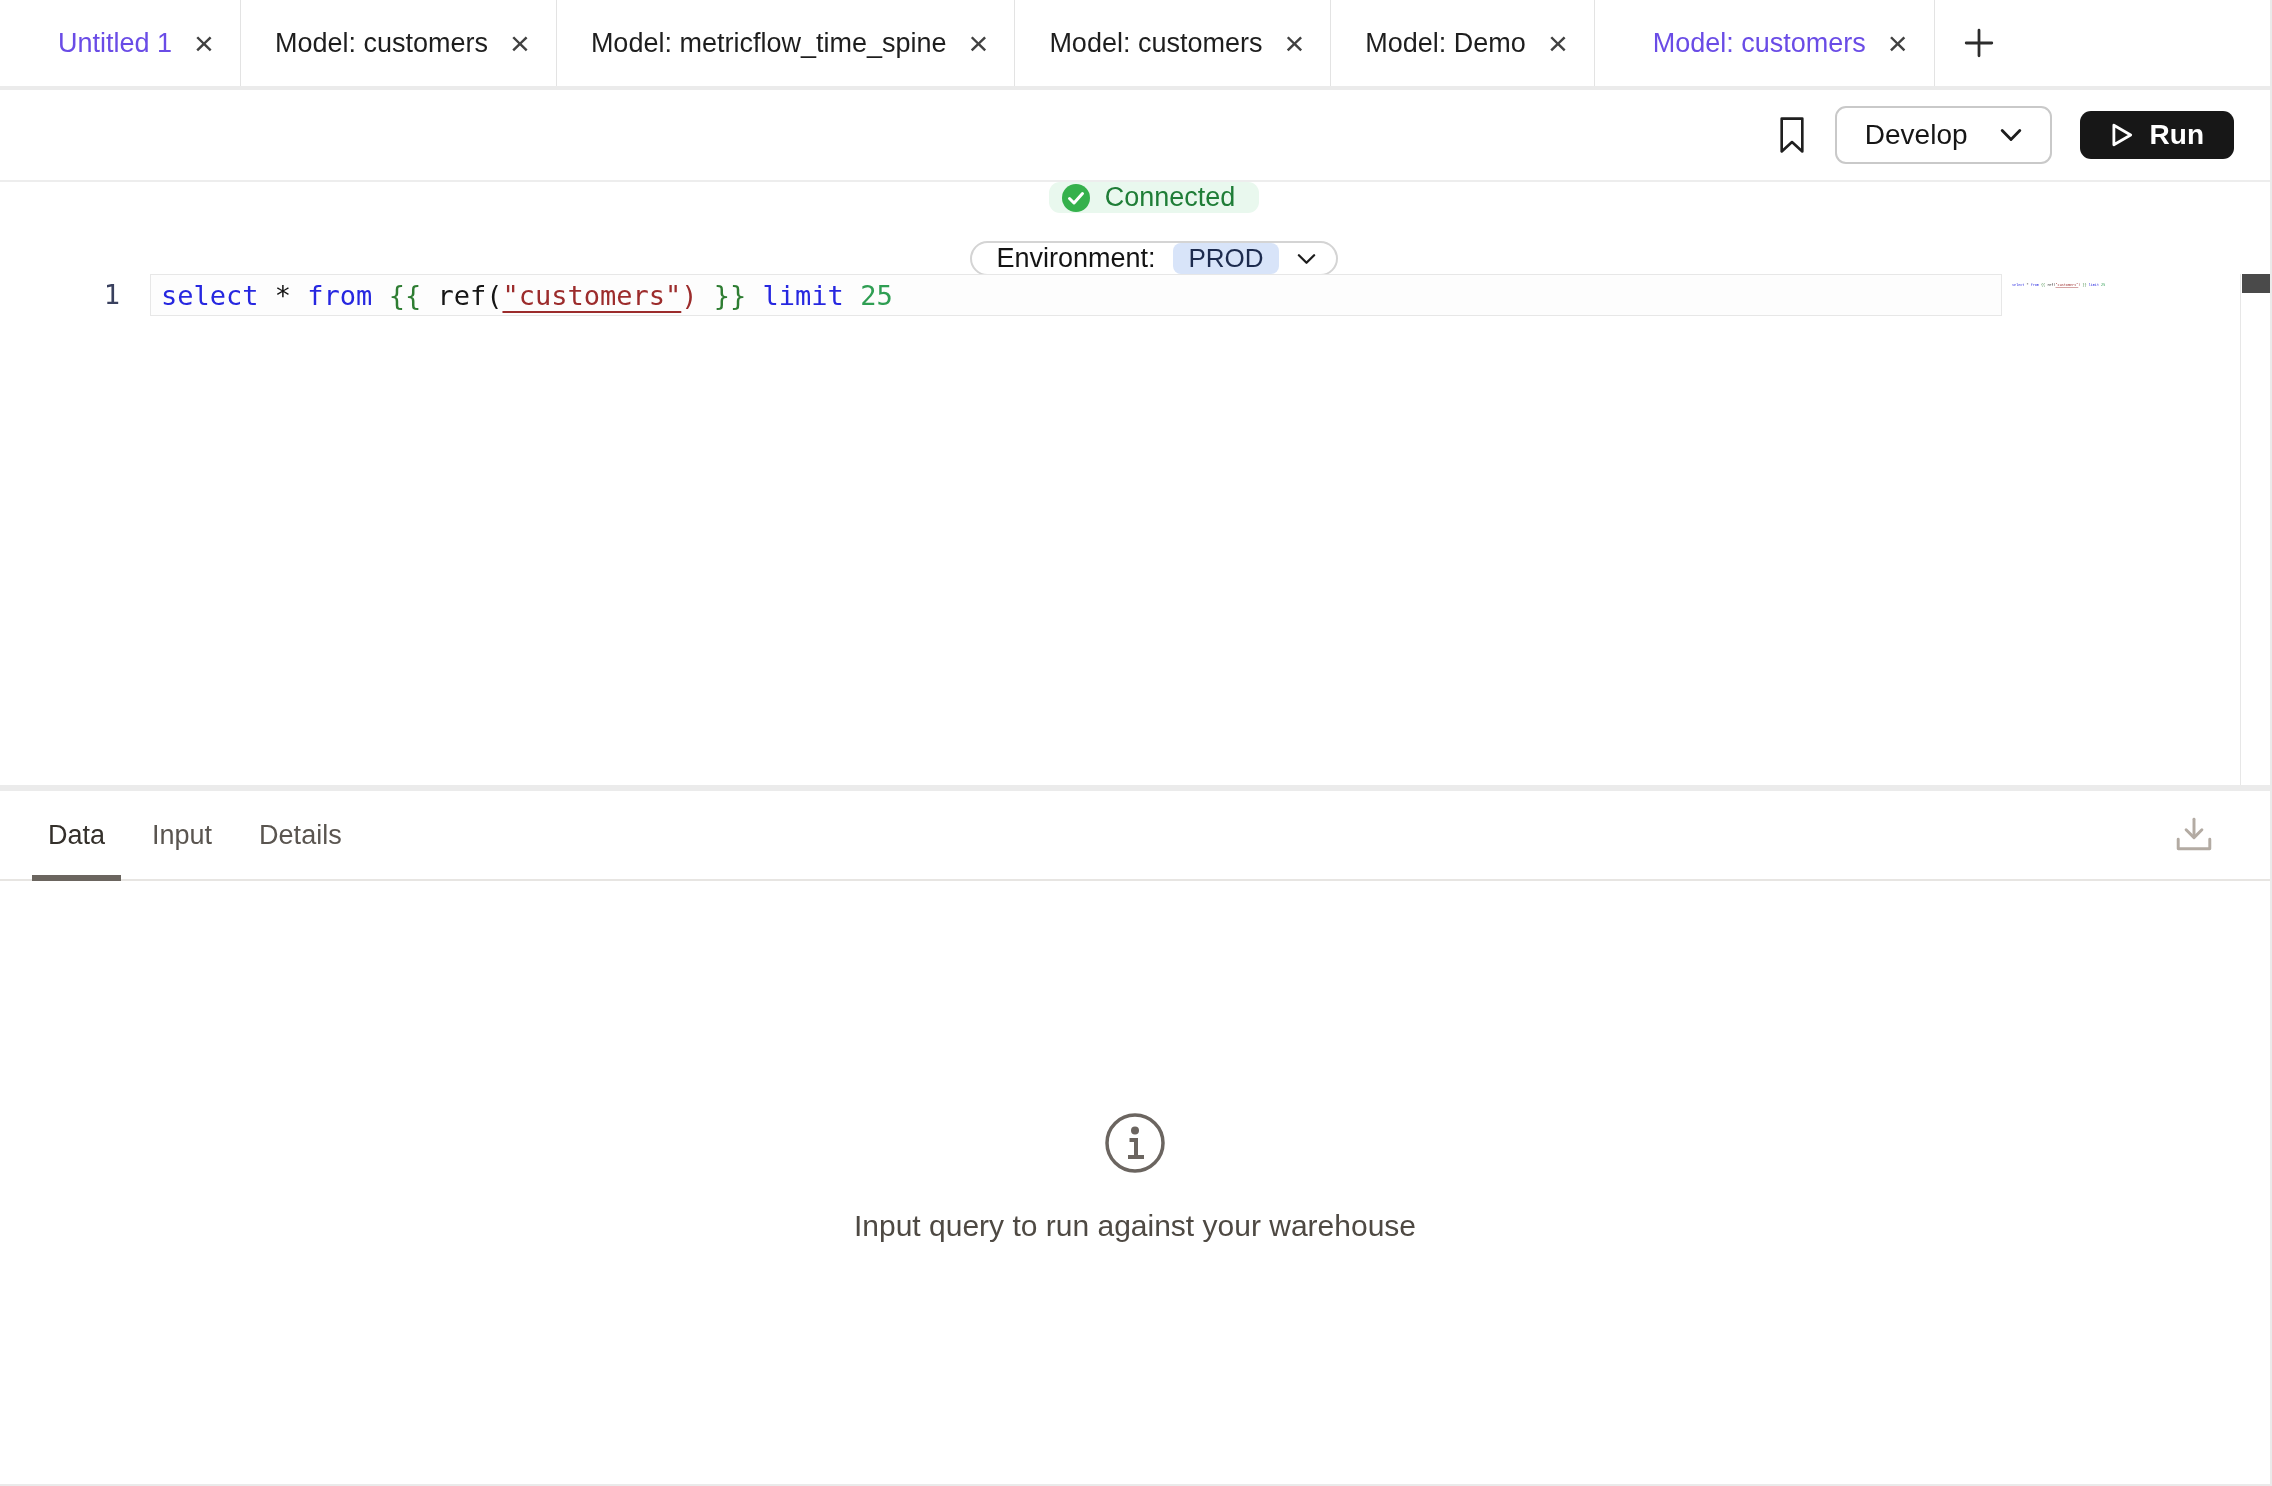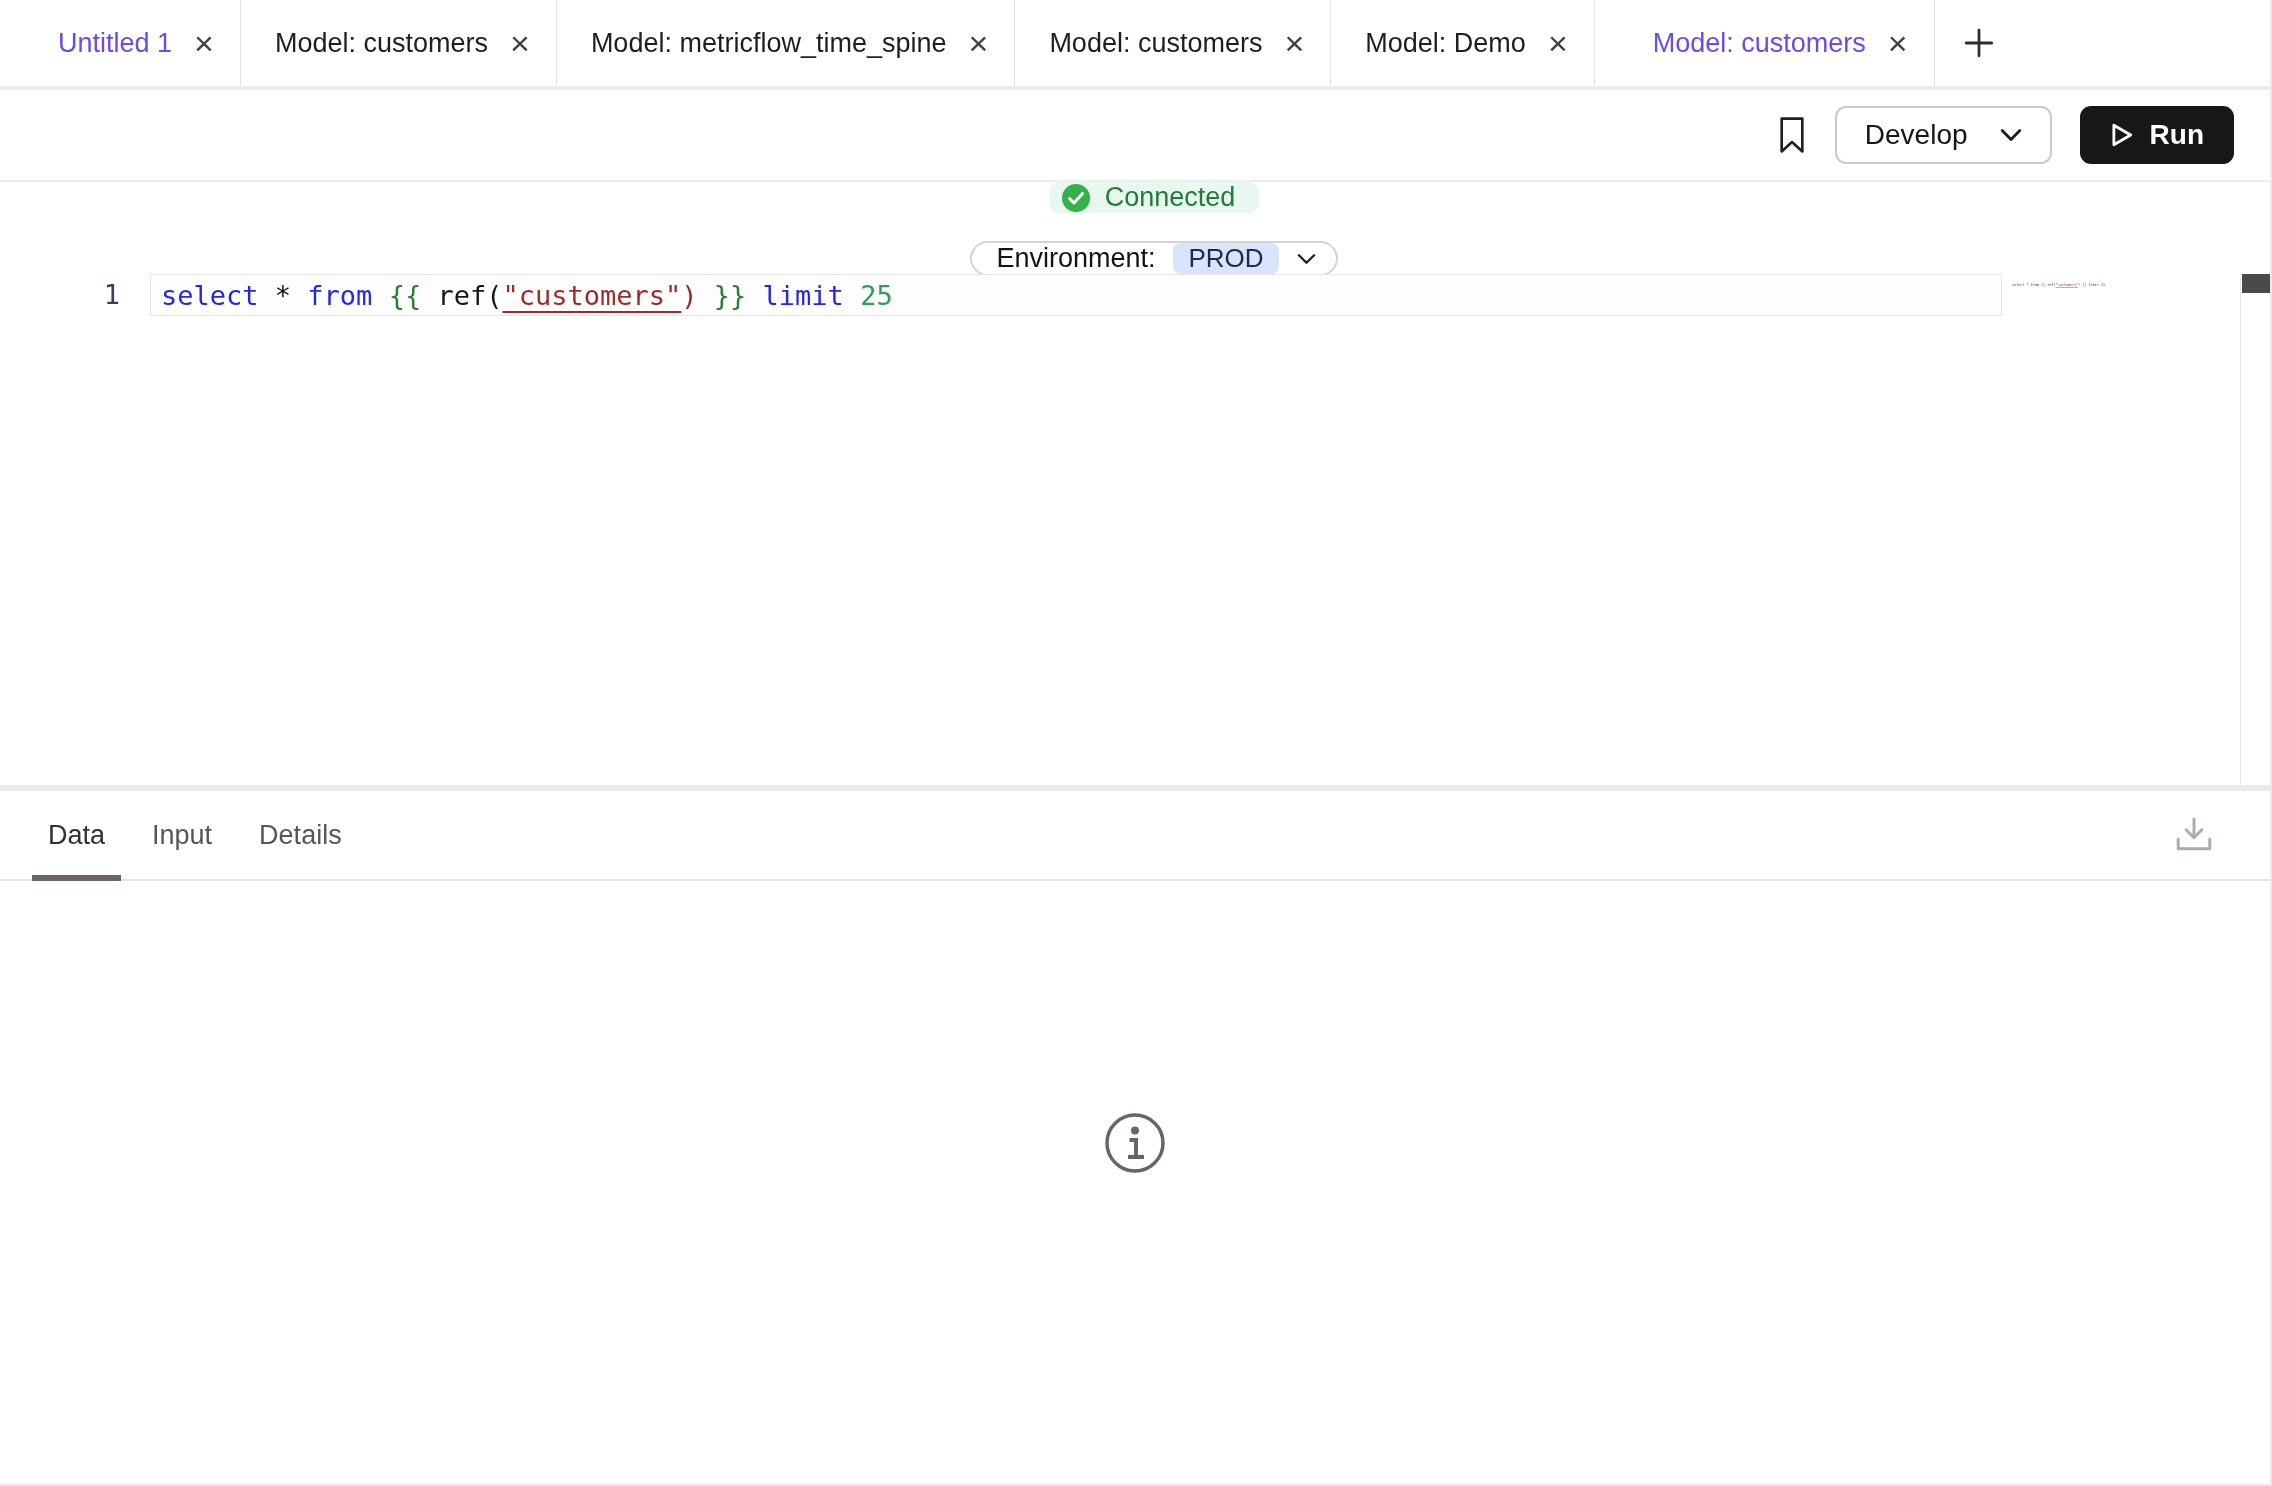--- a/index.html
+++ b/index.html
@@ -14,21 +14,21 @@
   .tab.accent .tab-label{color:var(--accent);margin-left:24px;}
   .tab-close{font-size:34px;font-weight:400;color:#414141;line-height:1;}
   .tab-plus{display:flex;align-items:center;justify-content:center;width:88px;}
 
   
   .header{height:90px;border-bottom:2px solid #ededed;display:flex;align-items:center;
           justify-content:flex-end;gap:28px;padding-right:36px;background:#fff;}
   .btn-develop{display:flex;align-items:center;gap:32px;height:58px;padding:0 28px;
                border:2px solid #c9c9c9;border-radius:11px;background:#fff;
                font-size:28px;font-weight:500;color:#161616;}
-  .btn-run{display:flex;align-items:center;gap:16px;height:58px;padding:0 30px;border-radius:11px;
+  .btn-run{display:flex;align-items:center;gap:16px;height:48px;padding:0 30px;border-radius:11px;
            background:var(--run-bg);color:#fff;font-size:28px;font-weight:600;}
 
   
   .toolbar{height:88px;display:flex;align-items:center;gap:28px;padding-left:38px;background:#fff;flex-direction:column;}
   .badge-connected{display:flex;align-items:center;gap:14px;height:50px;padding:0 24px 0 12px;
                    background:var(--green-bg);border-radius:11px;font-size:27px;font-weight:500;
                    color:var(--green-text);}
   .env-select{display:flex;align-items:center;gap:18px;height:54px;padding:0 20px 0 24px;
               border:2px solid #d4d4d4;border-radius:28px;background:#fff;font-size:27px;color:#141414;}
   .env-chip{background:var(--chip-bg);color:var(--chip-text);border-radius:8px;
@@ -183,15 +183,16 @@
 
   <div class="empty-state">
     <span>
       <svg width="64" height="64" viewBox="0 0 64 64">
         <circle cx="32" cy="32" r="28" fill="none" stroke="#6b6560" stroke-width="3.5"></circle>
         <circle cx="32" cy="19.5" r="4" fill="#6b6560"></circle>
         <path d="M26.5 29 H33 V45" fill="none" stroke="#6b6560" stroke-width="4"></path>
         <path d="M25 46 H41" fill="none" stroke="#6b6560" stroke-width="4"></path>
       </svg>
     </span>
+    <div class="empty-text">Input query to run against your warehouse</div>
   </div>
 
 </div>
 
 </body></html>

